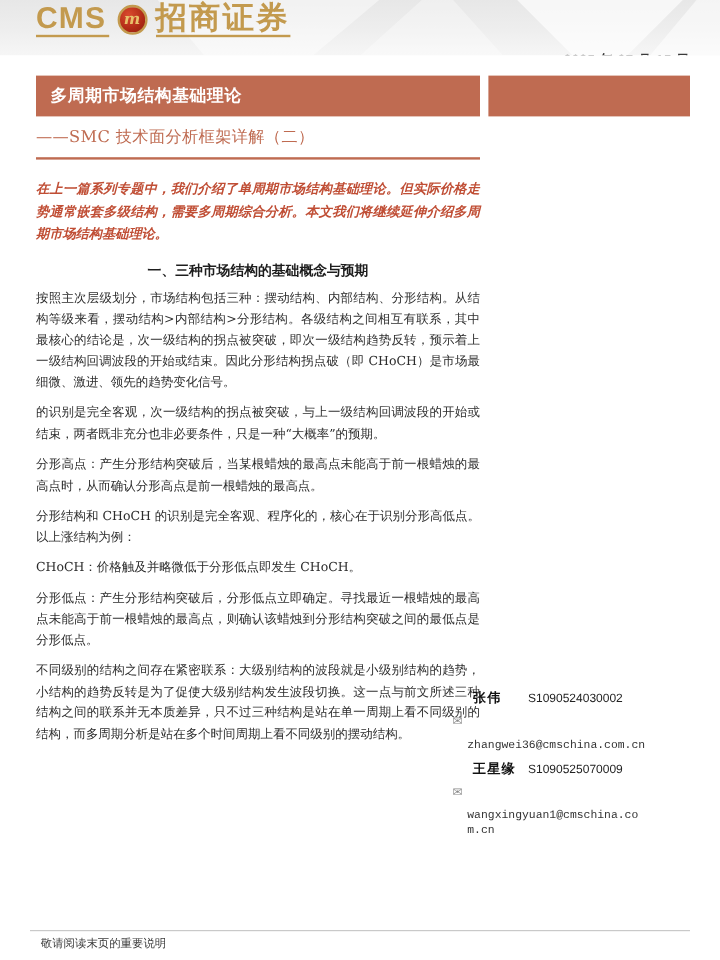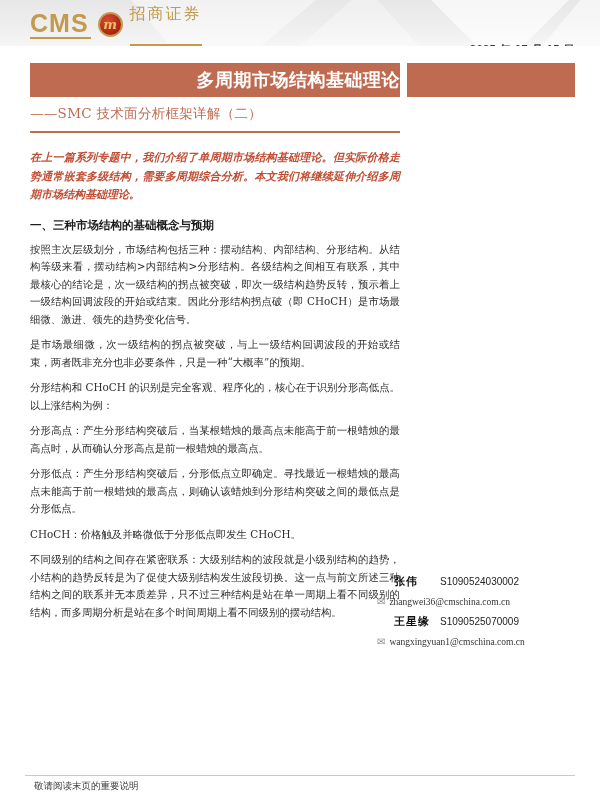--- a/index.html
+++ b/index.html
@@ -27,57 +27,57 @@
   }
   .logo-badge {
     width:25px; height:25px; border-radius:50%;
     background:radial-gradient(circle at 35% 30%, #d94a2e 0%, #b02a16 60%, #8e1f10 100%);
     border:2px solid #c39a4e; box-sizing:border-box;
     display:flex; align-items:center; justify-content:center;
     color:#e8c06a; font-weight:bold; font-style:italic; font-size:13px;
     font-family:"DejaVu Serif", serif;
   }
   .logo-brand {
-    font-size:16px; font-weight:normal; color:#c39a4e; letter-spacing:2px;
-    border-bottom:2px solid #c39a4e; padding-bottom:18px; line-height:24px;
+    font-size:26px; font-weight:bold; color:#c39a4e; letter-spacing:2px;
+    border-bottom:2px solid #c39a4e; padding-bottom:2px; line-height:24px;
   }
   .hdr-date {
     position:absolute; right:25px; top:14px; font-size:11px; font-weight:bold;
     color:#3a3a3a; font-family:"Liberation Sans", sans-serif; letter-spacing:.5px;margin-top:28px;
   }
 
   
   .title-banner {
     position:absolute; left:30px; top:63px; width:370px; height:34px;
-    background:#bf6b51; color:#ffffff; font-weight:bold; font-size:18px;
-    line-height:34px; padding-left:12px; box-sizing:border-box; letter-spacing:.5px;text-align:right;
+    background:#bf6b51; color:#ffffff; font-weight:bold; font-size:14px;
+    line-height:34px; padding-left:12px; box-sizing:border-box; letter-spacing:.5px;
   }
   .sidebar-banner { position:absolute; left:407px; top:63px; width:168px; height:34px; background:#bf6b51; }
 
   
   .main-col { position:absolute; left:30px; top:105px; width:370px; }
   .subtitle { margin:0 0 8px 0; color:#bf6b51; font-weight:normal; font-size:13.5px; letter-spacing:.3px; }
   .accent-rule { border:none; border-top:2px solid #bf6b51; margin:0 0 11px 0; }
   .intro {
     margin:16px 0 4px 0; color:#c04e35; font-weight:bold; font-style:italic;
     font-size:11px; line-height:18.5px; text-align:justify;
   }
-  .sec-h { margin:13px 0 3px 0; font-size:11.5px; font-weight:bold; color:#1d1d1d; }
+  .sec-h { margin:13px 0 3px 0; font-size:11.5px; font-weight:bold; color:#1d1d1d;text-align:center; }
   .body-p { margin:8px 0; font-size:10.4px; line-height:17.5px; color:#2d2d2d; text-align:justify; }
 
   
   .sidebar { position:absolute; left:377px; top:574px; width:198px; }
   .a-name-row { display:flex; align-items:baseline; padding-left:17px; margin-bottom:7px; }
   .a-name { font-weight:bold; font-size:11px; color:#111; width:46px; letter-spacing:1px; }
   .a-cert { font-family:"Liberation Sans", sans-serif; font-size:10px; color:#222;text-align:center; }
   .a-email-row { display:flex; gap:4px; align-items:flex-start; margin-bottom:6px; line-height:12px; }
   .mail-icon { color:#8a8a8a; font-size:10px; line-height:12px; }
   .a-addr {
-    font-family:Liberation Serif, serif; font-size:9.5px; color:#333;
-    word-break:break-all; max-width:150px; display:inline-block;
+    font-family:Liberation Mono, monospace; font-size:9.5px; color:#333;
+    word-break:break-all; max-width:150px; display:inline-block;margin-top:19px;
   }
 
   
   .footer-rule { position:absolute; left:25px; right:25px; top:775px; height:1px; background:#c9c9c9; }
   .footer-note { position:absolute; left:34px; top:780px; font-size:9.5px; color:#3c3c3c; }
 </style>
 </head>
 <body>
 
 <div class="page">
@@ -102,26 +102,26 @@
   </div>
   <div class="sidebar-banner"></div>
 
   <div class="main-col">
     <div class="subtitle">——SMC 技术面分析框架详解（二）</div>
     <hr class="accent-rule">
     <p class="intro">在上一篇系列专题中，我们介绍了单周期市场结构基础理论。但实际价格走势通常嵌套多级结构，需要多周期综合分析。本文我们将继续延伸介绍多周期市场结构基础理论。</p>
 
     <div class="sec-h">一、三种市场结构的基础概念与预期</div>
     <p class="body-p">按照主次层级划分，市场结构包括三种：摆动结构、内部结构、分形结构。从结构等级来看，摆动结构&gt;内部结构&gt;分形结构。各级结构之间相互有联系，其中最核心的结论是，次一级结构的拐点被突破，即次一级结构趋势反转，预示着上一级结构回调波段的开始或结束。因此分形结构拐点破（即 CHoCH）是市场最细微、激进、领先的趋势变化信号。</p>
-    <p class="body-p">是市场最细微，次一级结构的拐点被突破，与上一级结构回调波段的开始或结束，两者既非充分也非必要条件，只是一种“大概率”的预期。</p>
+    <p class="body-p">的识别是完全客观，次一级结构的拐点被突破，与上一级结构回调波段的开始或结束，两者既非充分也非必要条件，只是一种“大概率”的预期。</p>
 
+    <p class="body-p">分形高点：产生分形结构突破后，当某根蜡烛的最高点未能高于前一根蜡烛的最高点时，从而确认分形高点是前一根蜡烛的最高点。</p>
     <p class="body-p">分形结构和 CHoCH 的识别是完全客观、程序化的，核心在于识别分形高低点。以上涨结构为例：</p>
-    <p class="body-p">分形高点：产生分形结构突破后，当某根蜡烛的最高点未能高于前一根蜡烛的最高点时，从而确认分形高点是前一根蜡烛的最高点。</p>
+    <p class="body-p">CHoCH：价格触及并略微低于分形低点即发生 CHoCH。</p>
     <p class="body-p">分形低点：产生分形结构突破后，分形低点立即确定。寻找最近一根蜡烛的最高点未能高于前一根蜡烛的最高点，则确认该蜡烛到分形结构突破之间的最低点是分形低点。</p>
-    <p class="body-p">CHoCH：价格触及并略微低于分形低点即发生 CHoCH。</p>
 
     <p class="body-p">不同级别的结构之间存在紧密联系：大级别结构的波段就是小级别结构的趋势，小结构的趋势反转是为了促使大级别结构发生波段切换。这一点与前文所述三种结构之间的联系并无本质差异，只不过三种结构是站在单一周期上看不同级别的结构，而多周期分析是站在多个时间周期上看不同级别的摆动结构。</p>
   </div>
 
   <aside class="sidebar">
     <div class="a-name-row">
       <span class="a-name">张伟</span>
       <span class="a-cert">S1090524030002</span>
     </div>
     <div class="a-email-row">

